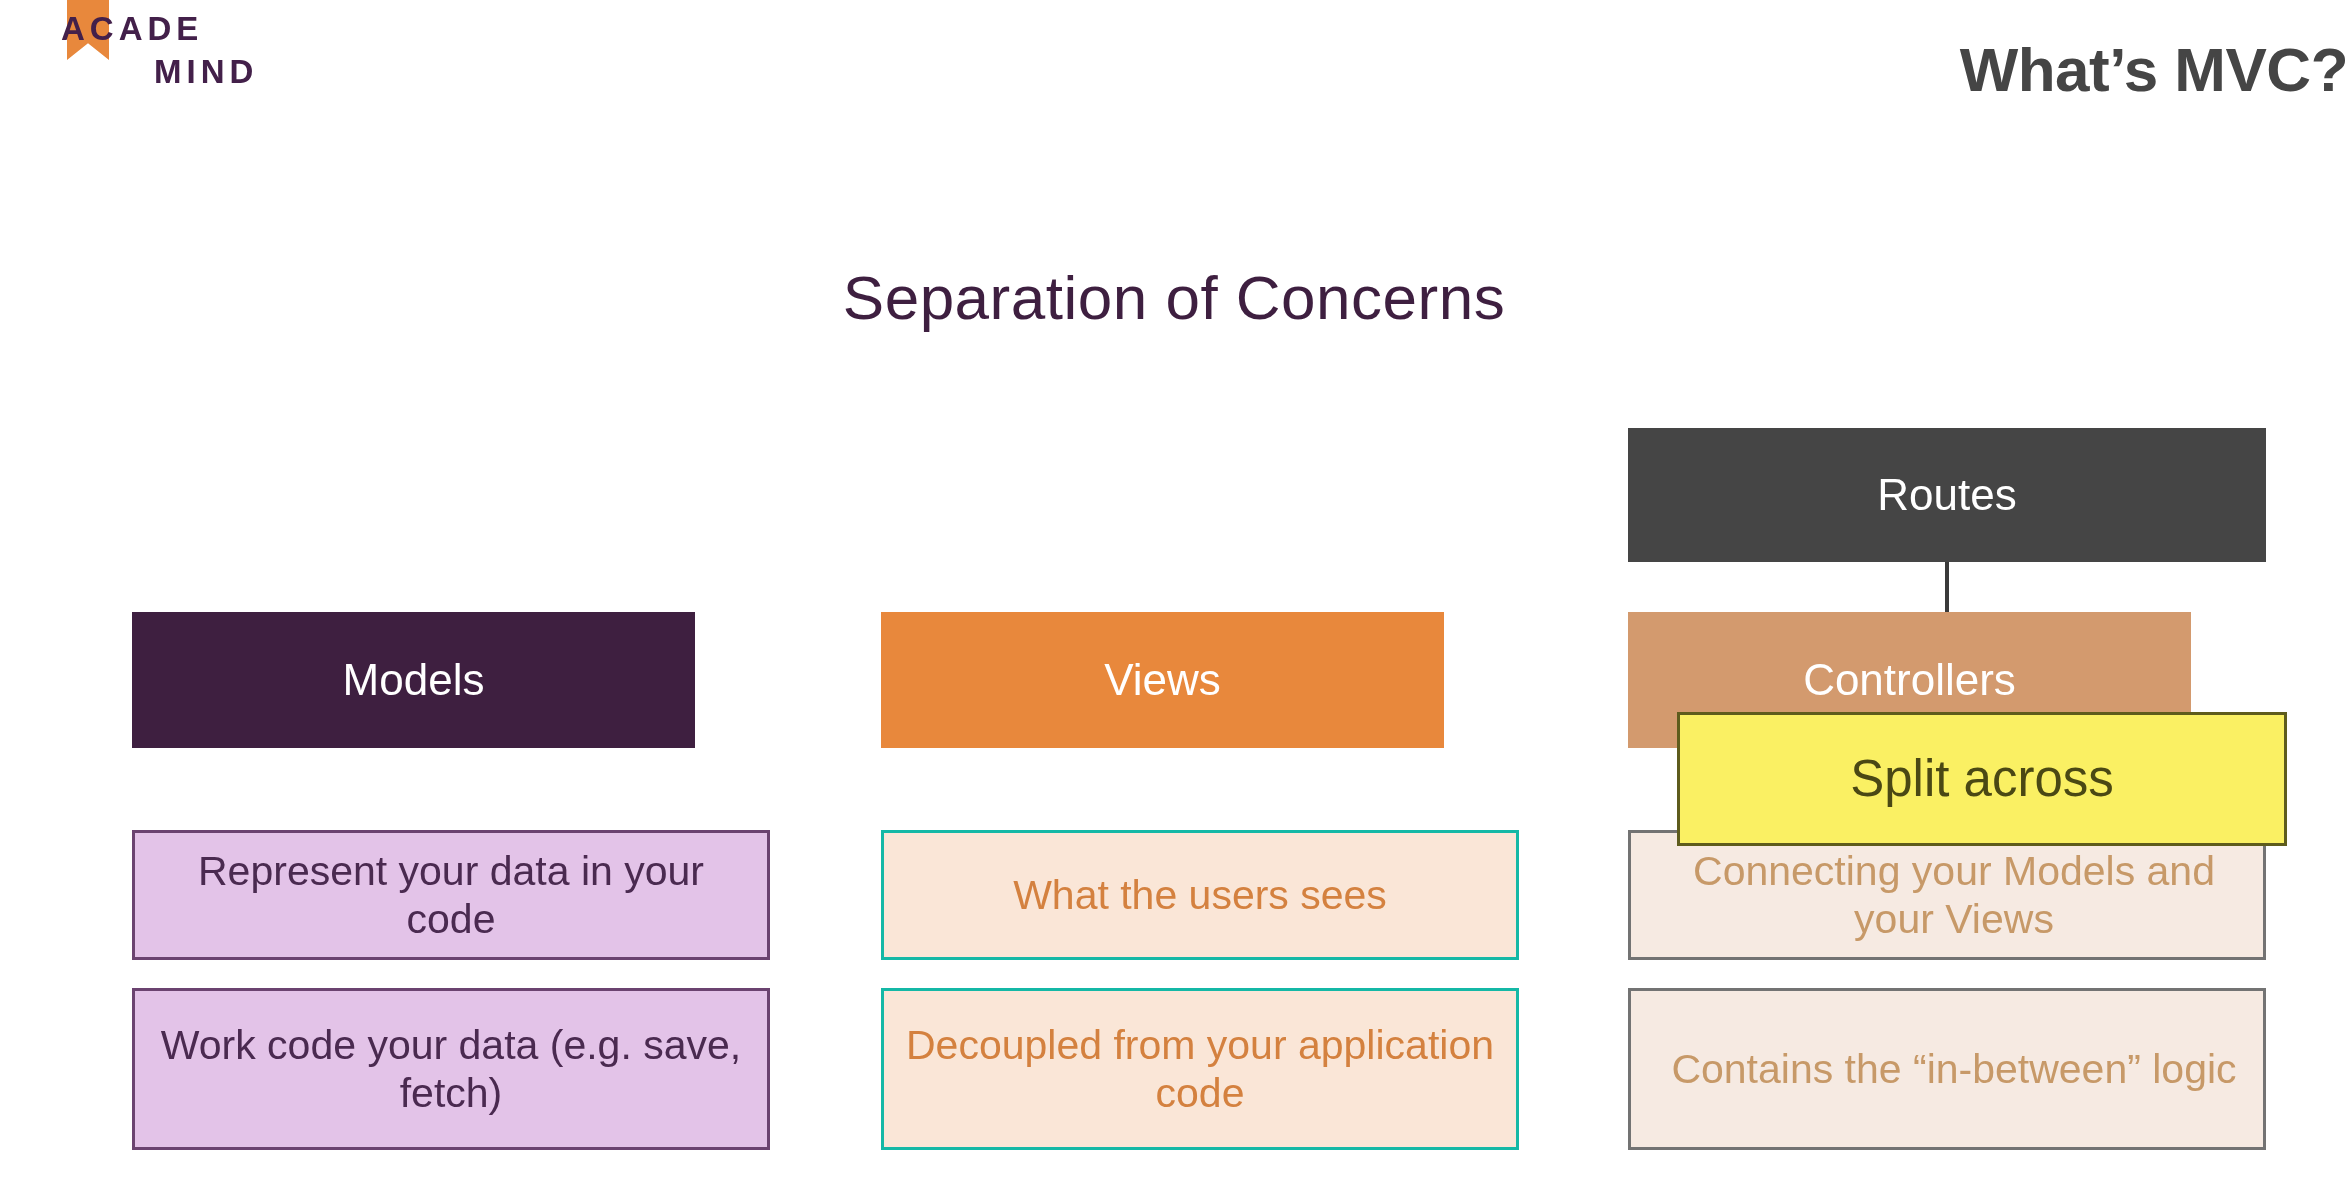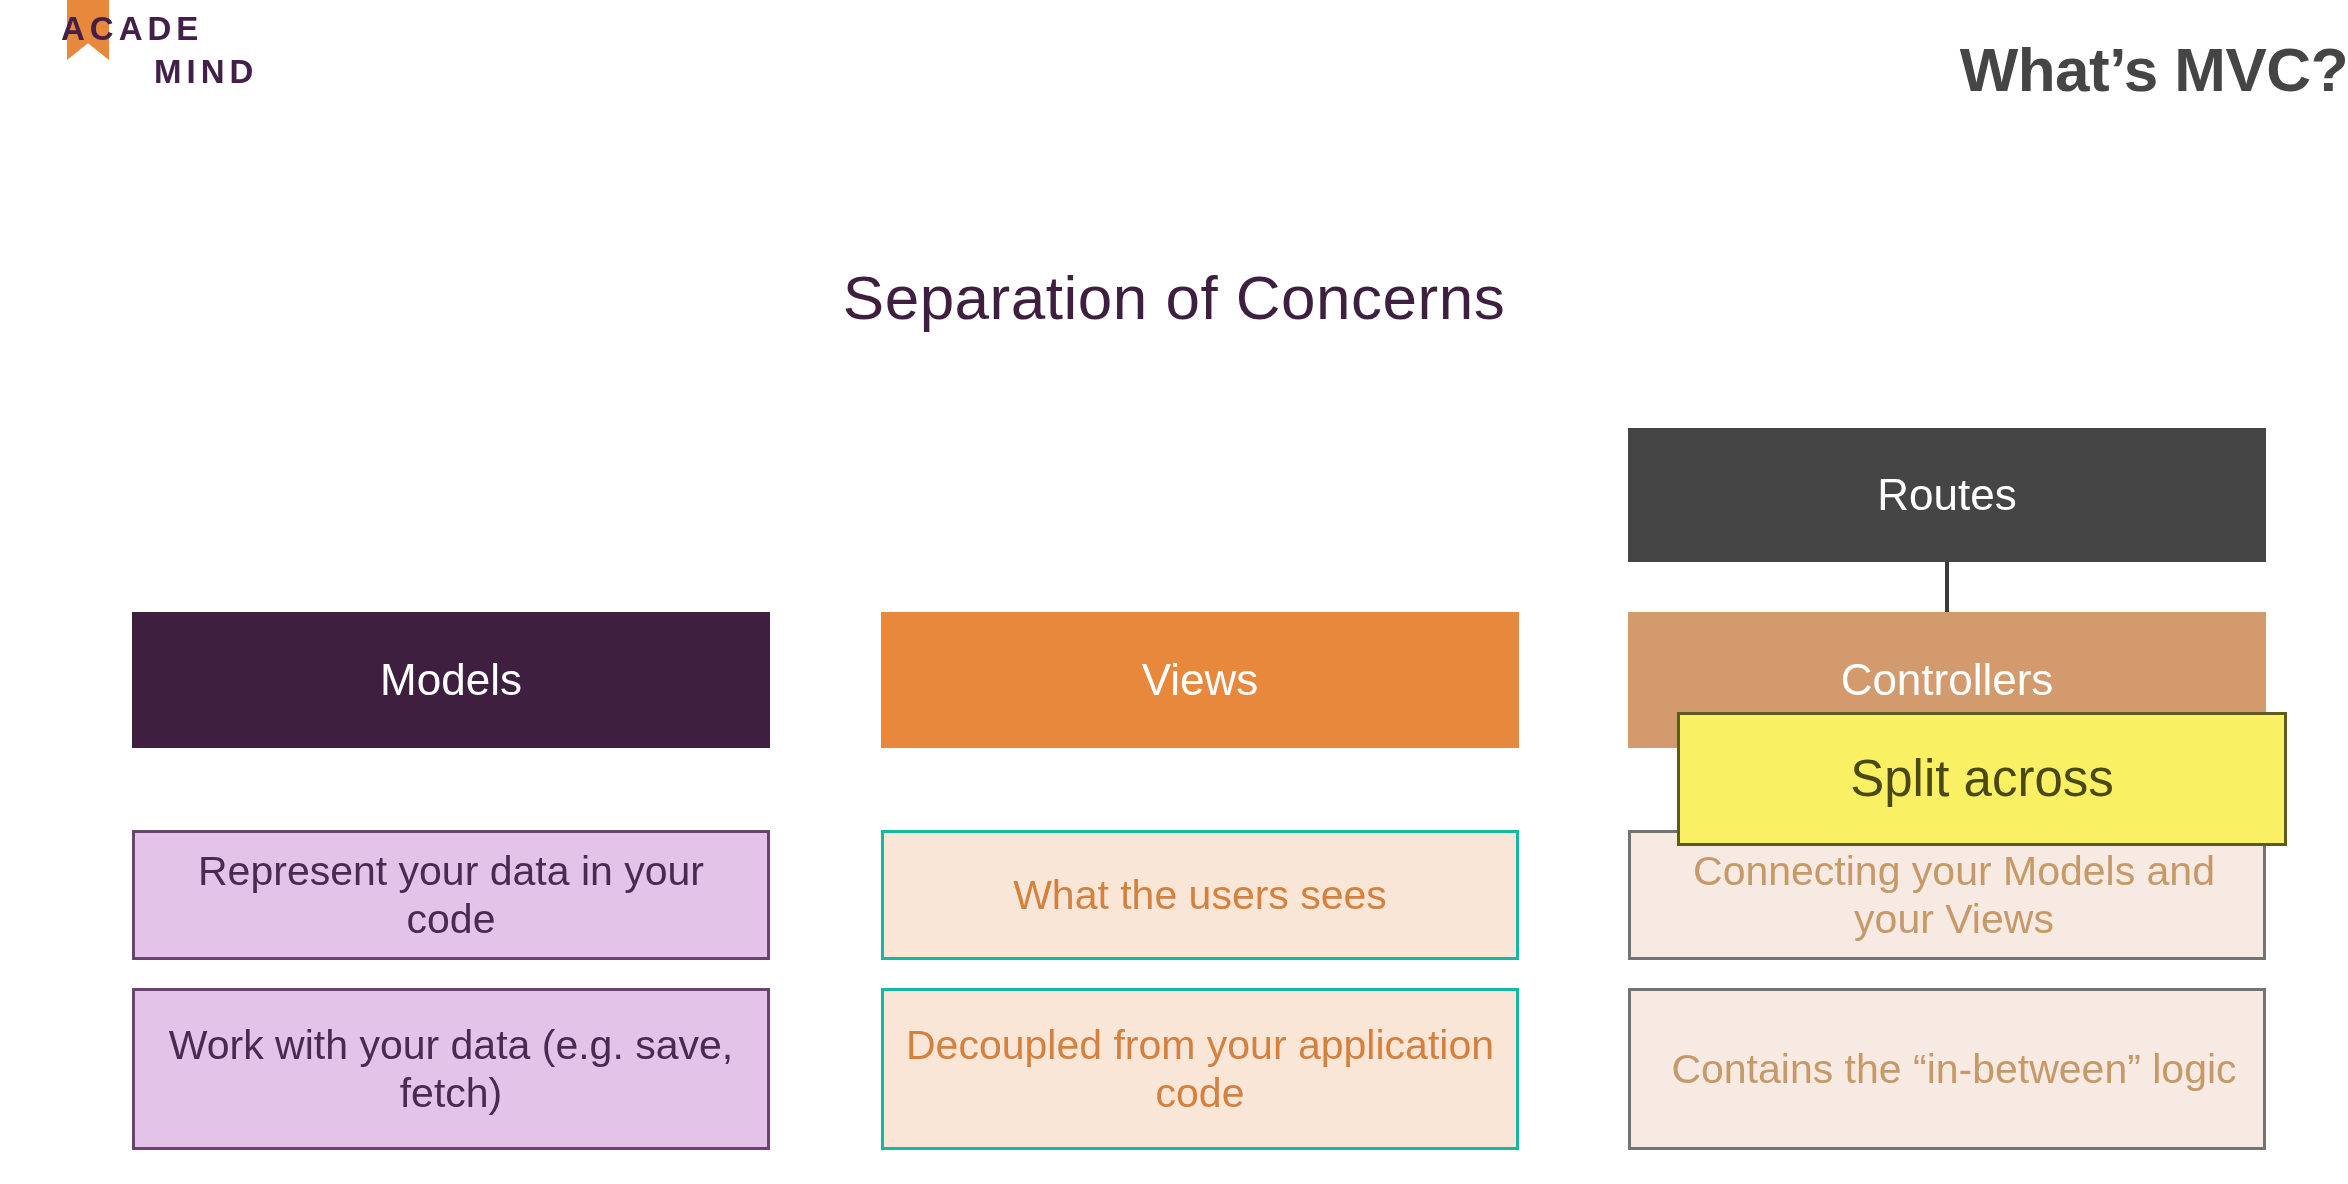--- a/index.html
+++ b/index.html
@@ -66,21 +66,21 @@
     font-size: 62px;
     font-weight: normal;
     color: #3E1F40;
     letter-spacing: 0.5px;
   }
 
   
   .column {
     position: absolute;
     top: 612px;
-    width: 638px;
+    width: 563px;
   }
   #col-models      { left: 132px; }
   #col-views       { left: 881px; }
   #col-controllers { left: 1628px; }
 
   .col-header {
     position: relative;
     height: 136px;
     display: flex;
     align-items: center;
@@ -187,21 +187,21 @@
 <div id="routes-connector"></div>
 
 <div class="column" id="col-models">
   <div class="col-header models">
     <span>Models</span>
   </div>
   <div class="detail-box models b1">
     <span>Represent your data in your code</span>
   </div>
   <div class="detail-box models b2">
-    <span>Work with your data (e.g. save, fetch)</span>
+    <span>Work code your data (e.g. save, fetch)</span>
   </div>
 </div>
 
 <div class="column" id="col-views">
   <div class="col-header views">
     <span>Views</span>
   </div>
   <div class="detail-box views b1">
     <span>What the users sees</span>
   </div>

